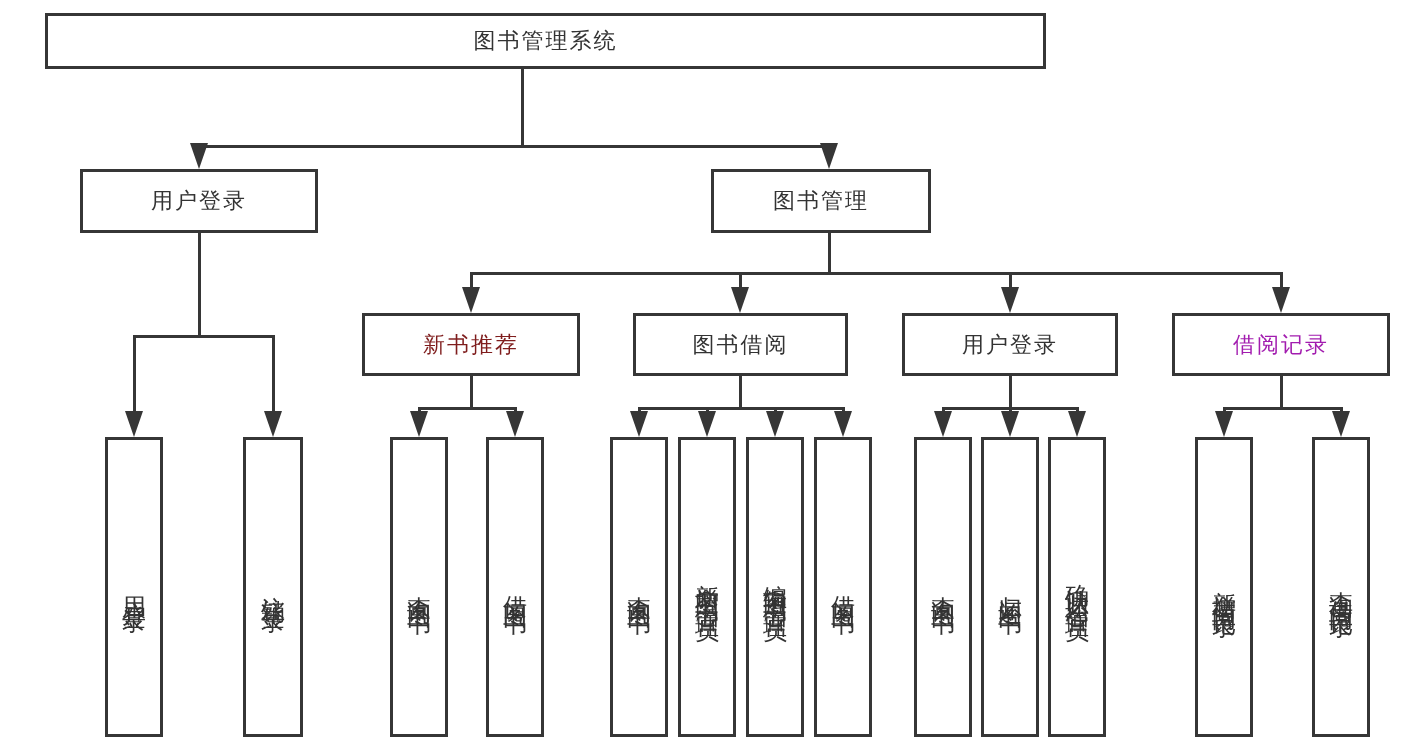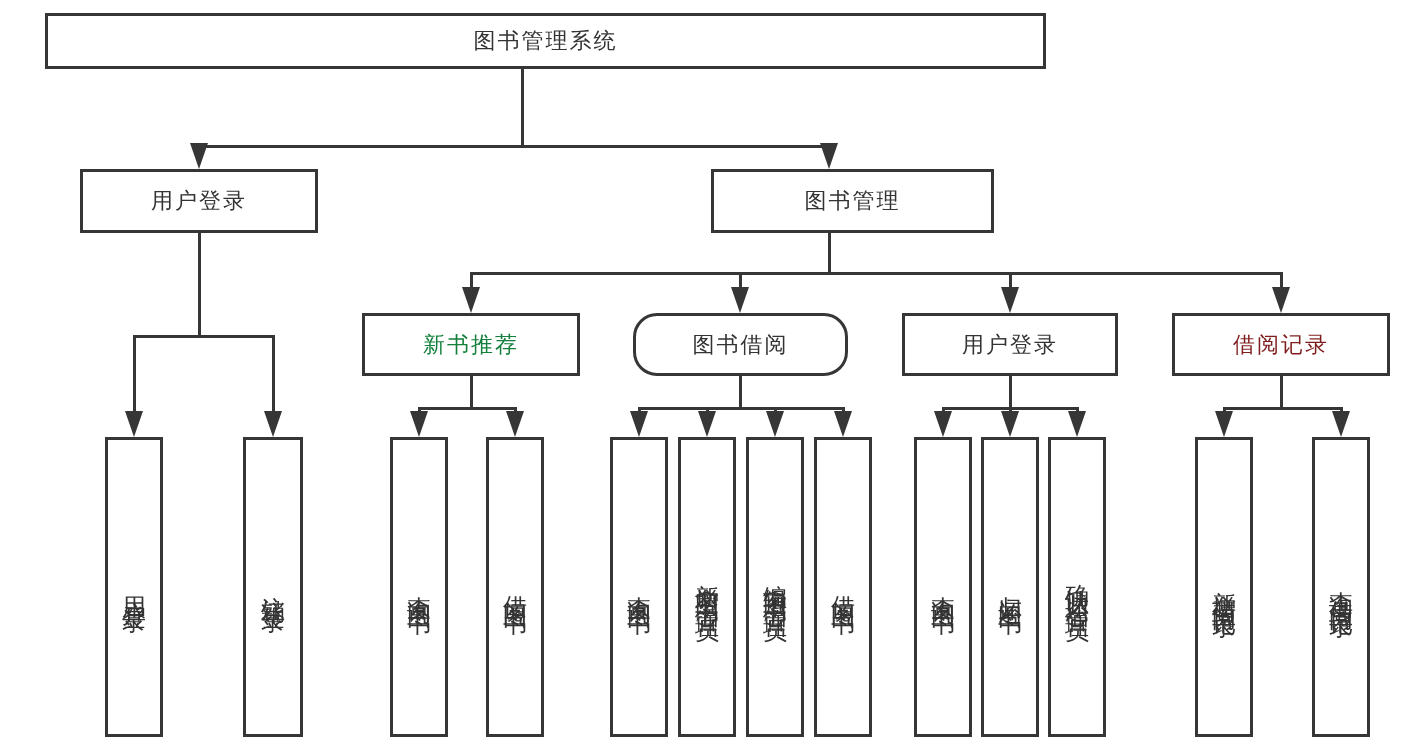--- a/index.html
+++ b/index.html
@@ -113,33 +113,33 @@
     <div class="line" style="left: 1222.5px; top: 407px; width: 3px; height: 10px; background: rgb(54, 54, 54);"></div>
     <div class="arrowhead" style="left: 1215px; top: 411px; border-top-color: rgb(54, 54, 54);"></div>
     <div class="line" style="left: 1339.5px; top: 407px; width: 3px; height: 10px; background: rgb(54, 54, 54);"></div>
     <div class="arrowhead" style="left: 1332px; top: 411px; border-top-color: rgb(54, 54, 54);"></div>
     <div class="node" style="left: 22px; top: 13px; width: 1001px; height: 56px; border-color: rgb(54, 54, 54); color: rgb(51, 51, 51); margin-left: 23px;">
       <span>图书管理系统</span>
     </div>
     <div class="node" style="left: 80px; top: 169px; width: 238px; height: 64px; border-color: rgb(54, 54, 54); color: rgb(51, 51, 51);">
       <span>用户登录</span>
     </div>
-    <div class="node" style="left: 711px; top: 169px; width: 283px; height: 64px; border-color: rgb(54, 54, 54); color: rgb(51, 51, 51);">
+    <div class="node" style="left: 711px; top: 169px; width: 220px; height: 64px; border-color: rgb(54, 54, 54); color: rgb(51, 51, 51);">
       <span>图书管理</span>
     </div>
-    <div class="node" style="left: 362px; top: 313px; width: 218px; height: 63px; border-color: rgb(54, 54, 54); color: #15803d;">
+    <div class="node" style="left: 362px; top: 313px; width: 218px; height: 63px; border-color: rgb(54, 54, 54); color: #7f1d1d;">
       <span>新书推荐</span>
     </div>
-    <div class="node" style="left: 633px; top: 313px; width: 215px; height: 63px; border-color: rgb(54, 54, 54); color: rgb(51, 51, 51); border-radius: 24px;">
+    <div class="node" style="left: 633px; top: 313px; width: 215px; height: 63px; border-color: rgb(54, 54, 54); color: rgb(51, 51, 51);">
       <span>图书借阅</span>
     </div>
     <div class="node" style="left: 902px; top: 313px; width: 216px; height: 63px; border-color: rgb(54, 54, 54); color: rgb(51, 51, 51);">
       <span>用户登录</span>
     </div>
-    <div class="node" style="left: 1172px; top: 313px; width: 218px; height: 63px; border-color: rgb(54, 54, 54); color: #7f1d1d; align-items: center;">
+    <div class="node" style="left: 1172px; top: 313px; width: 218px; height: 63px; border-color: rgb(54, 54, 54); color: #a21caf; align-items: center;">
       <span>借阅记录</span>
     </div>
     <div class="node vertical" style="left: 105px; top: 437px; width: 58px; height: 300px; border-color: rgb(54, 54, 54); color: rgb(51, 51, 51);">
       <span>用户登录</span>
     </div>
     <div class="node vertical" style="left: 243px; top: 437px; width: 60px; height: 300px; border-color: rgb(54, 54, 54); color: rgb(51, 51, 51);">
       <span>注销登录</span>
     </div>
     <div class="node vertical" style="left: 390px; top: 437px; width: 58px; height: 300px; border-color: rgb(54, 54, 54); color: rgb(51, 51, 51);">
       <span>查询图书</span>

